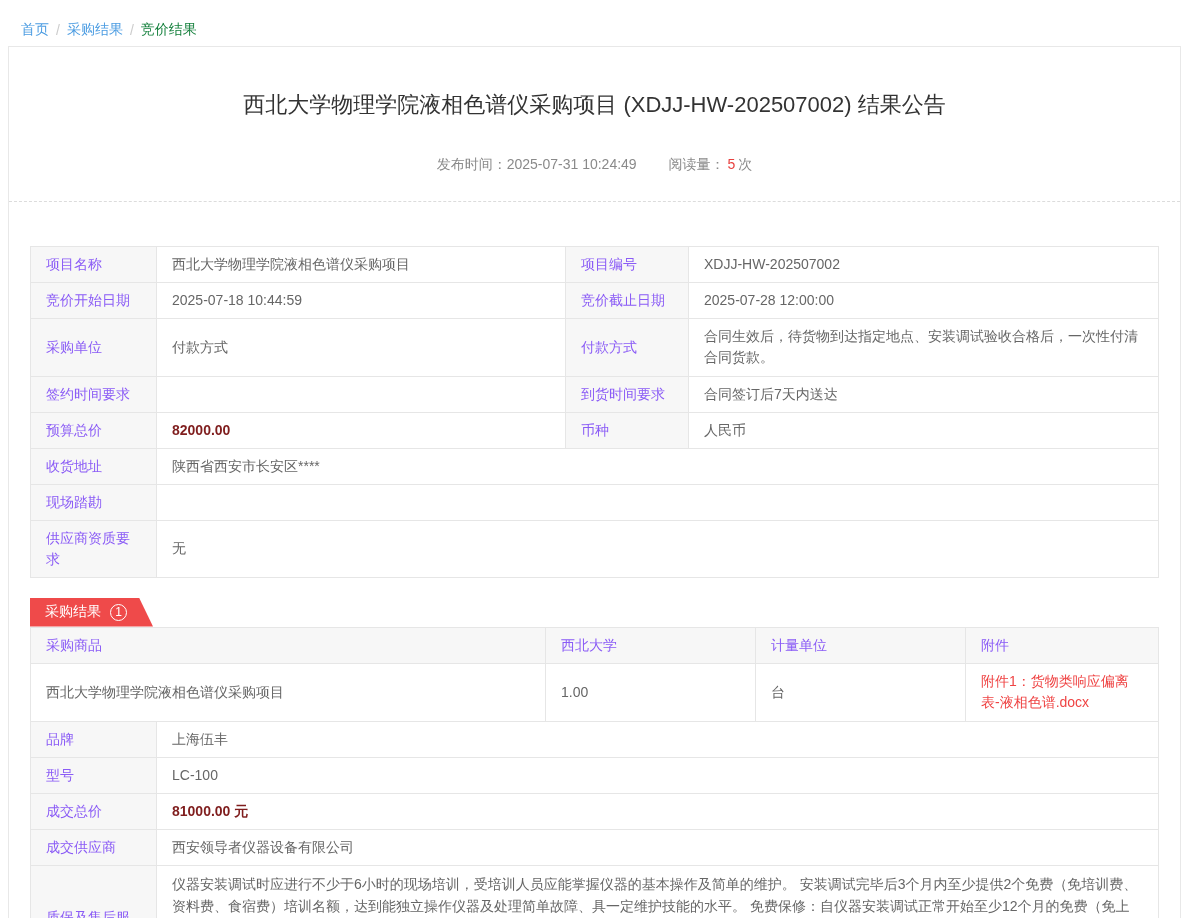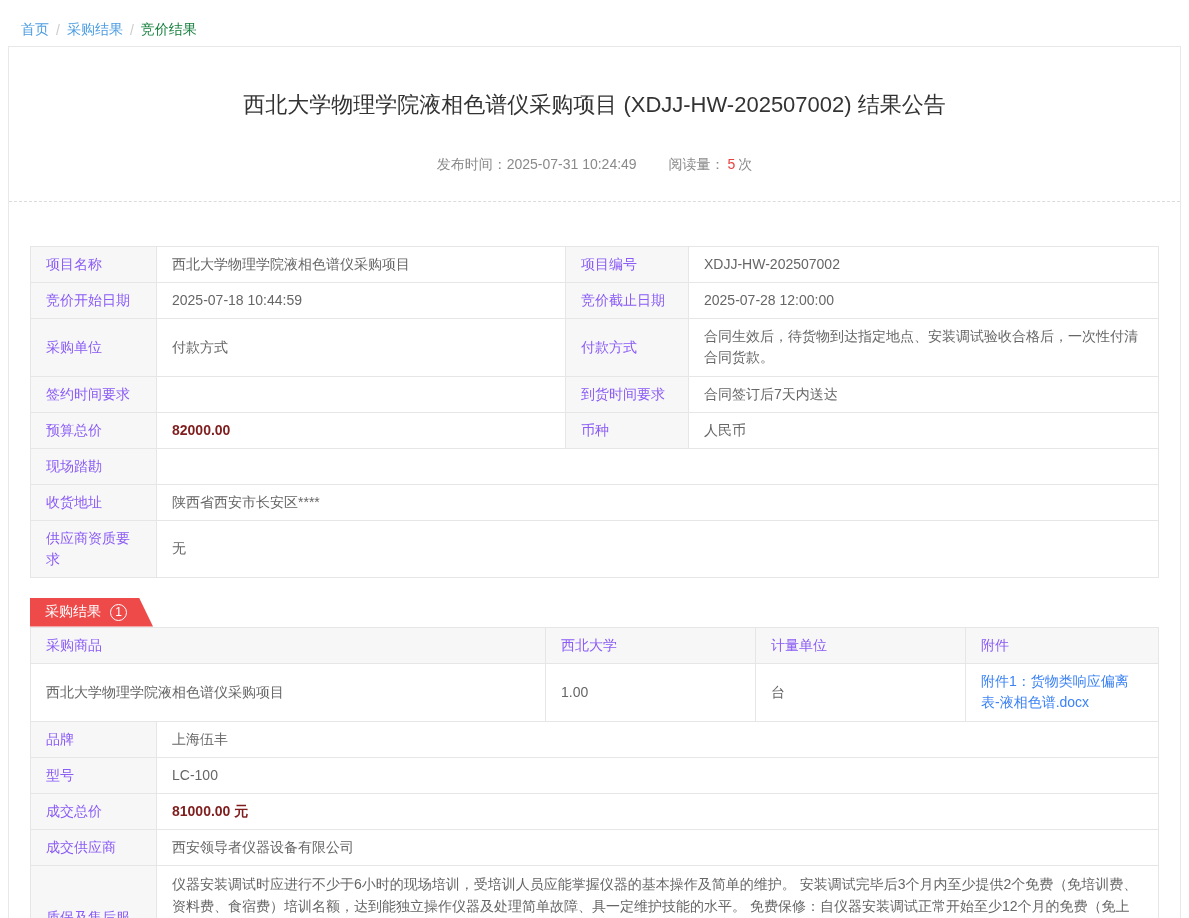--- a/index.html
+++ b/index.html
@@ -59,21 +59,21 @@
     line-height: 21px;
     word-break: break-all;
   }
   th.label, th.col-h {
     background: #f7f7f7;
     font-weight: normal;
     color: #8b5cf6;
   }
   td.value { color: #666; background: #fff; }
   td.value.price { color: #7f1d1d; font-weight: bold; }
-  a.attach-link { color: #3b82f6; text-decoration: none; cursor: pointer; }
+  a.attach-link { color: #ef4444; text-decoration: none; cursor: pointer; }
 
   .info-table th.label { height: 36px; }
   .row-tall td { height: 58px; }
 
   
   .badge-wrap { margin-top: 20px; }
   .badge-flag {
     display: inline-flex;
     align-items: center;
     background: #ef4a4a;
@@ -151,26 +151,26 @@
         <th class="label">到货时间要求</th>
         <td class="value">合同签订后7天内送达</td>
       </tr>
       <tr>
         <th class="label">预算总价</th>
         <td class="value price">82000.00</td>
         <th class="label">币种</th>
         <td class="value">人民币</td>
       </tr>
       <tr>
+        <th class="label">收货地址</th>
+        <td class="value" colspan="3">陕西省西安市长安区****</td>
+      </tr>
+      <tr>
         <th class="label">现场踏勘</th>
         <td class="value" colspan="3"></td>
-      </tr>
-      <tr>
-        <th class="label">收货地址</th>
-        <td class="value" colspan="3">陕西省西安市长安区****</td>
       </tr>
       <tr>
         <th class="label">供应商资质要求</th>
         <td class="value" colspan="3">无</td>
       </tr>
     </tbody>
       </table>
 
     <div class="badge-wrap">
       <div class="badge-flag">

